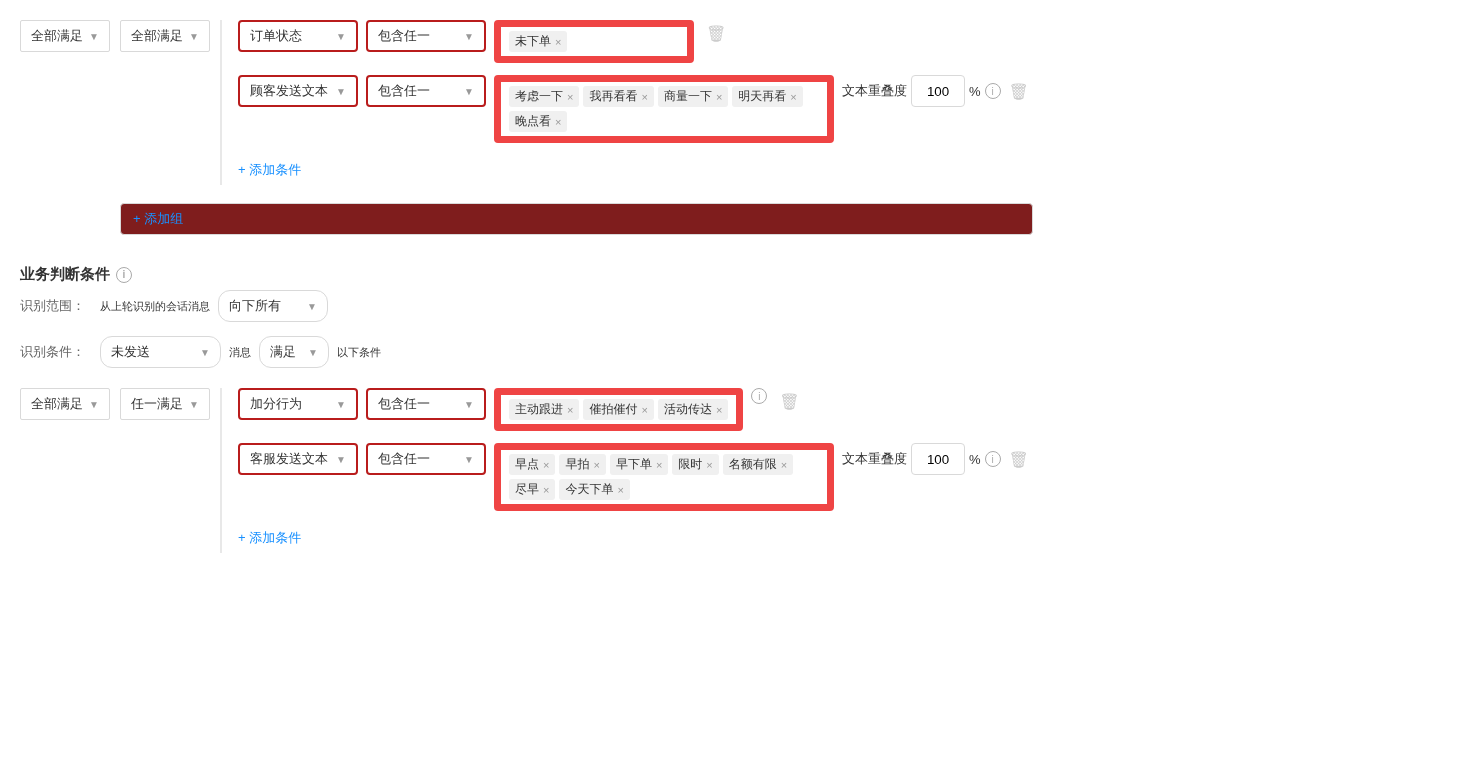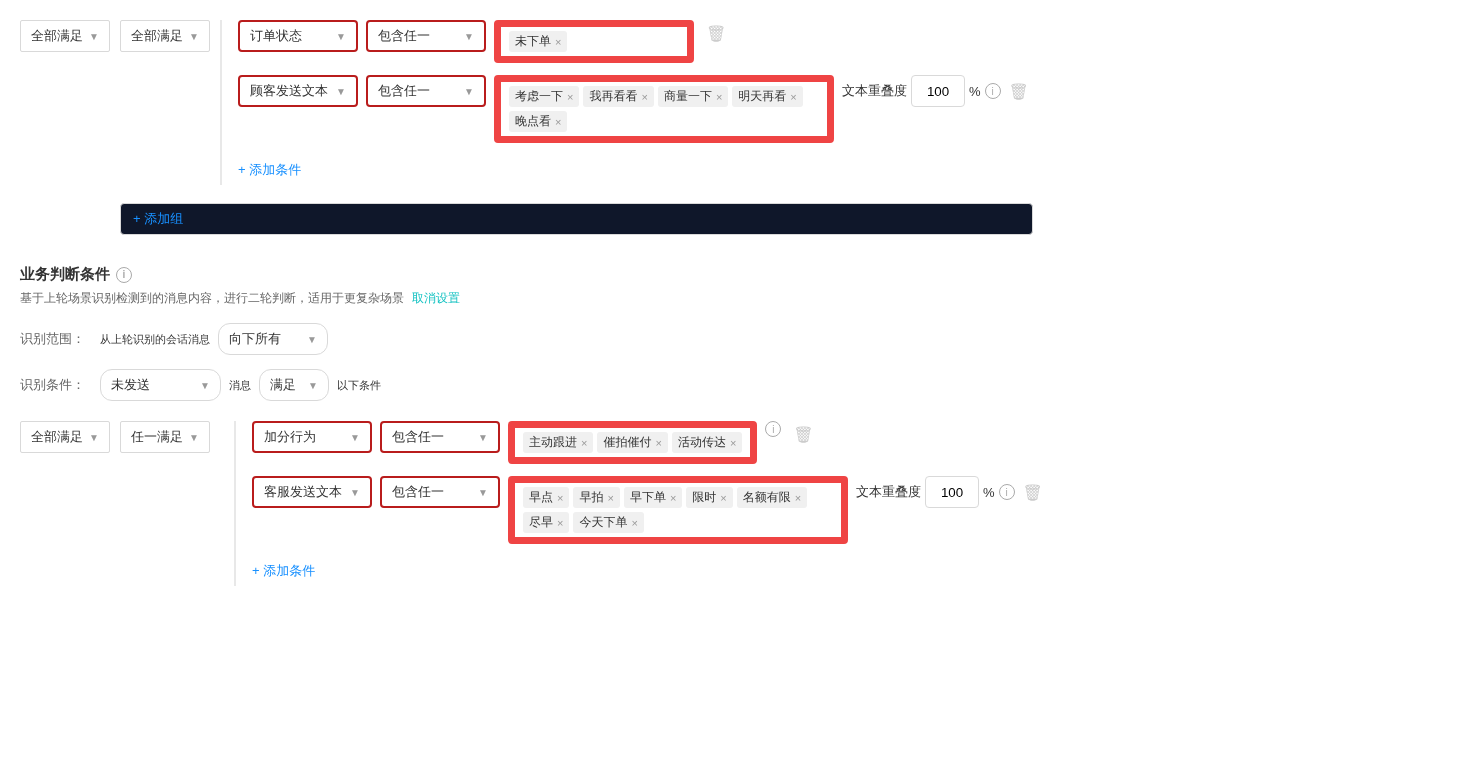--- a/index.html
+++ b/index.html
@@ -153,21 +153,21 @@
 
     .add-group-btn {
       display: inline-flex;
       align-items: center;
       color: #1890ff;
       cursor: pointer;
       gap: 4px;
       padding: 6px 12px;
       font-size: 13px;
       border: 1px solid #d9d9d9;
-      background: #0f172a;
+      background: #7f1d1d;
       border-radius: 4px;
       margin-top: 8px;
     }
 
     
     .biz-section {
       margin-top: 20px;
       margin-bottom: 20px;
     }
 
@@ -353,24 +353,20 @@
         <span>+ 添加组</span>
       </button>
     </div>
   </div>
 </div>
 
 <div class="biz-section">
   <div class="biz-title">
     <strong>业务判断条件</strong>
     <span class="info-circle biz-title-info">i</span>
-  </div>
-  <div class="biz-desc">
-    <span>基于上轮场景识别检测到的消息内容，进行二轮判断，适用于更复杂场景</span>
-    <a class="cancel-link">取消设置</a>
   </div>
 
   <div class="biz-row">
     <span class="biz-label">识别范围：</span>
     <div class="identify-row">
       <span class="static-text">从上轮识别的会话消息</span>
       <div class="small-dropdown" style="min-width:110px;">
         <span>向下所有</span>
         <span class="arrow">▼</span>
       </div>
@@ -396,21 +392,21 @@
 
 <div class="section">
   <div class="bottom-condition-group">
 
     <div class="satisfy-select">
       <span>全部满足</span>
       <span class="arrow">▼</span>
     </div>
 
     <div style="display:flex; flex-direction:column; gap:10px;">
-      <div style="display:flex; align-items:flex-start; gap:24px;">
+      <div style="display:flex; align-items:flex-start; gap:10px;">
 
         <div class="satisfy-select">
           <span>任一满足</span>
           <span class="arrow">▼</span>
         </div>
 
         <div class="conditions-inner">
 
           <div class="condition-row">
             <div class="dropdown">

